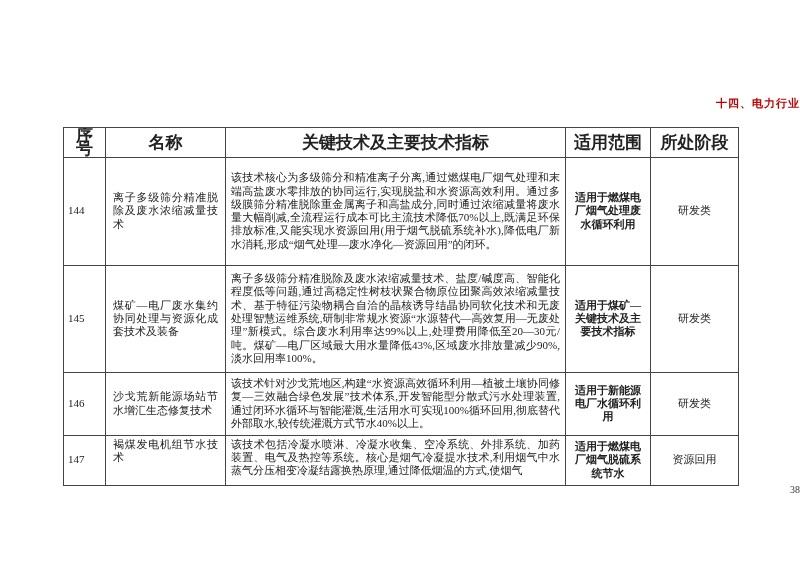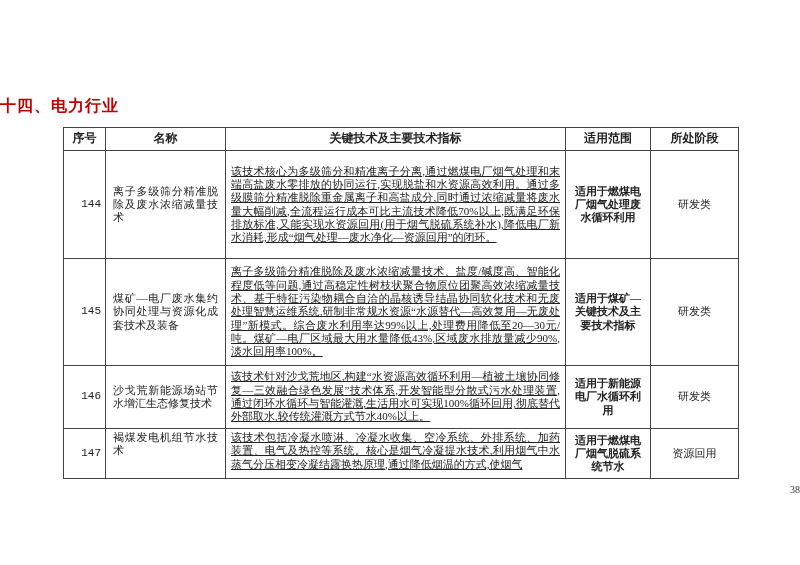--- a/index.html
+++ b/index.html
@@ -5,22 +5,22 @@
   html,body{margin:0;padding:0;}
   body{
     width:800px;height:565px;background:#ffffff;
     font-family:"Liberation Serif","DejaVu Serif",serif;
     color:#222;
     overflow:hidden;
   }
   .page{position:relative;width:800px;height:565px;}
   .doc-title{
     position:absolute;top:96px;left:0;width:100%;
-    text-align:left;
-    font-size:16px;font-weight:bold;color:#c00000;
+    text-align:right;
+    font-size:11px;font-weight:bold;color:#c00000;
     letter-spacing:1px;
     margin:0;
   }
   table.tech-table{
     position:absolute;top:127px;left:63px;
     width:675px;
     border-collapse:collapse;
     table-layout:fixed;
     font-size:11px;
     color:#222;
@@ -29,30 +29,30 @@
     border:1px solid #444;
     padding:1px 4px;
     overflow:hidden;
     vertical-align:middle;
     line-height:13.3px;
   }
   .tech-table th{
     font-weight:bold;
     text-align:center;
     height:20px;
-    font-size:12px;
+    font-size:17px;
   }
   col.c-id{width:42px;}
   col.c-name{width:120px;}
   col.c-tech{width:340px;}
   col.c-scope{width:85px;}
   col.c-stage{width:88px;}
-  td.cell-id{text-align:right;font-family:Liberation Mono, monospace;}
+  td.cell-id{text-align:left;}
   td.cell-name{text-align:justify;text-align-last:left;padding:2px 7px;}
-  td.cell-tech{text-align:justify;padding:2px 5px;text-decoration:underline;}
+  td.cell-tech{text-align:justify;padding:2px 5px;}
   td.cell-scope{text-align:center;padding:2px 5px;font-weight:bold;}
   td.cell-stage{text-align:center;margin-left:40px;}
   tr.r144{height:108px;}
   tr.r145{height:107px;}
   tr.r146{height:63px;}
   tr.r147{height:50px;}
   tr.r147 td{vertical-align:top;}
   tr.r147 td.cell-id,tr.r147 td.cell-stage,tr.r147 td.cell-scope{vertical-align:middle;}
   .page-number{
     position:absolute;top:484px;left:0;width:100%;

